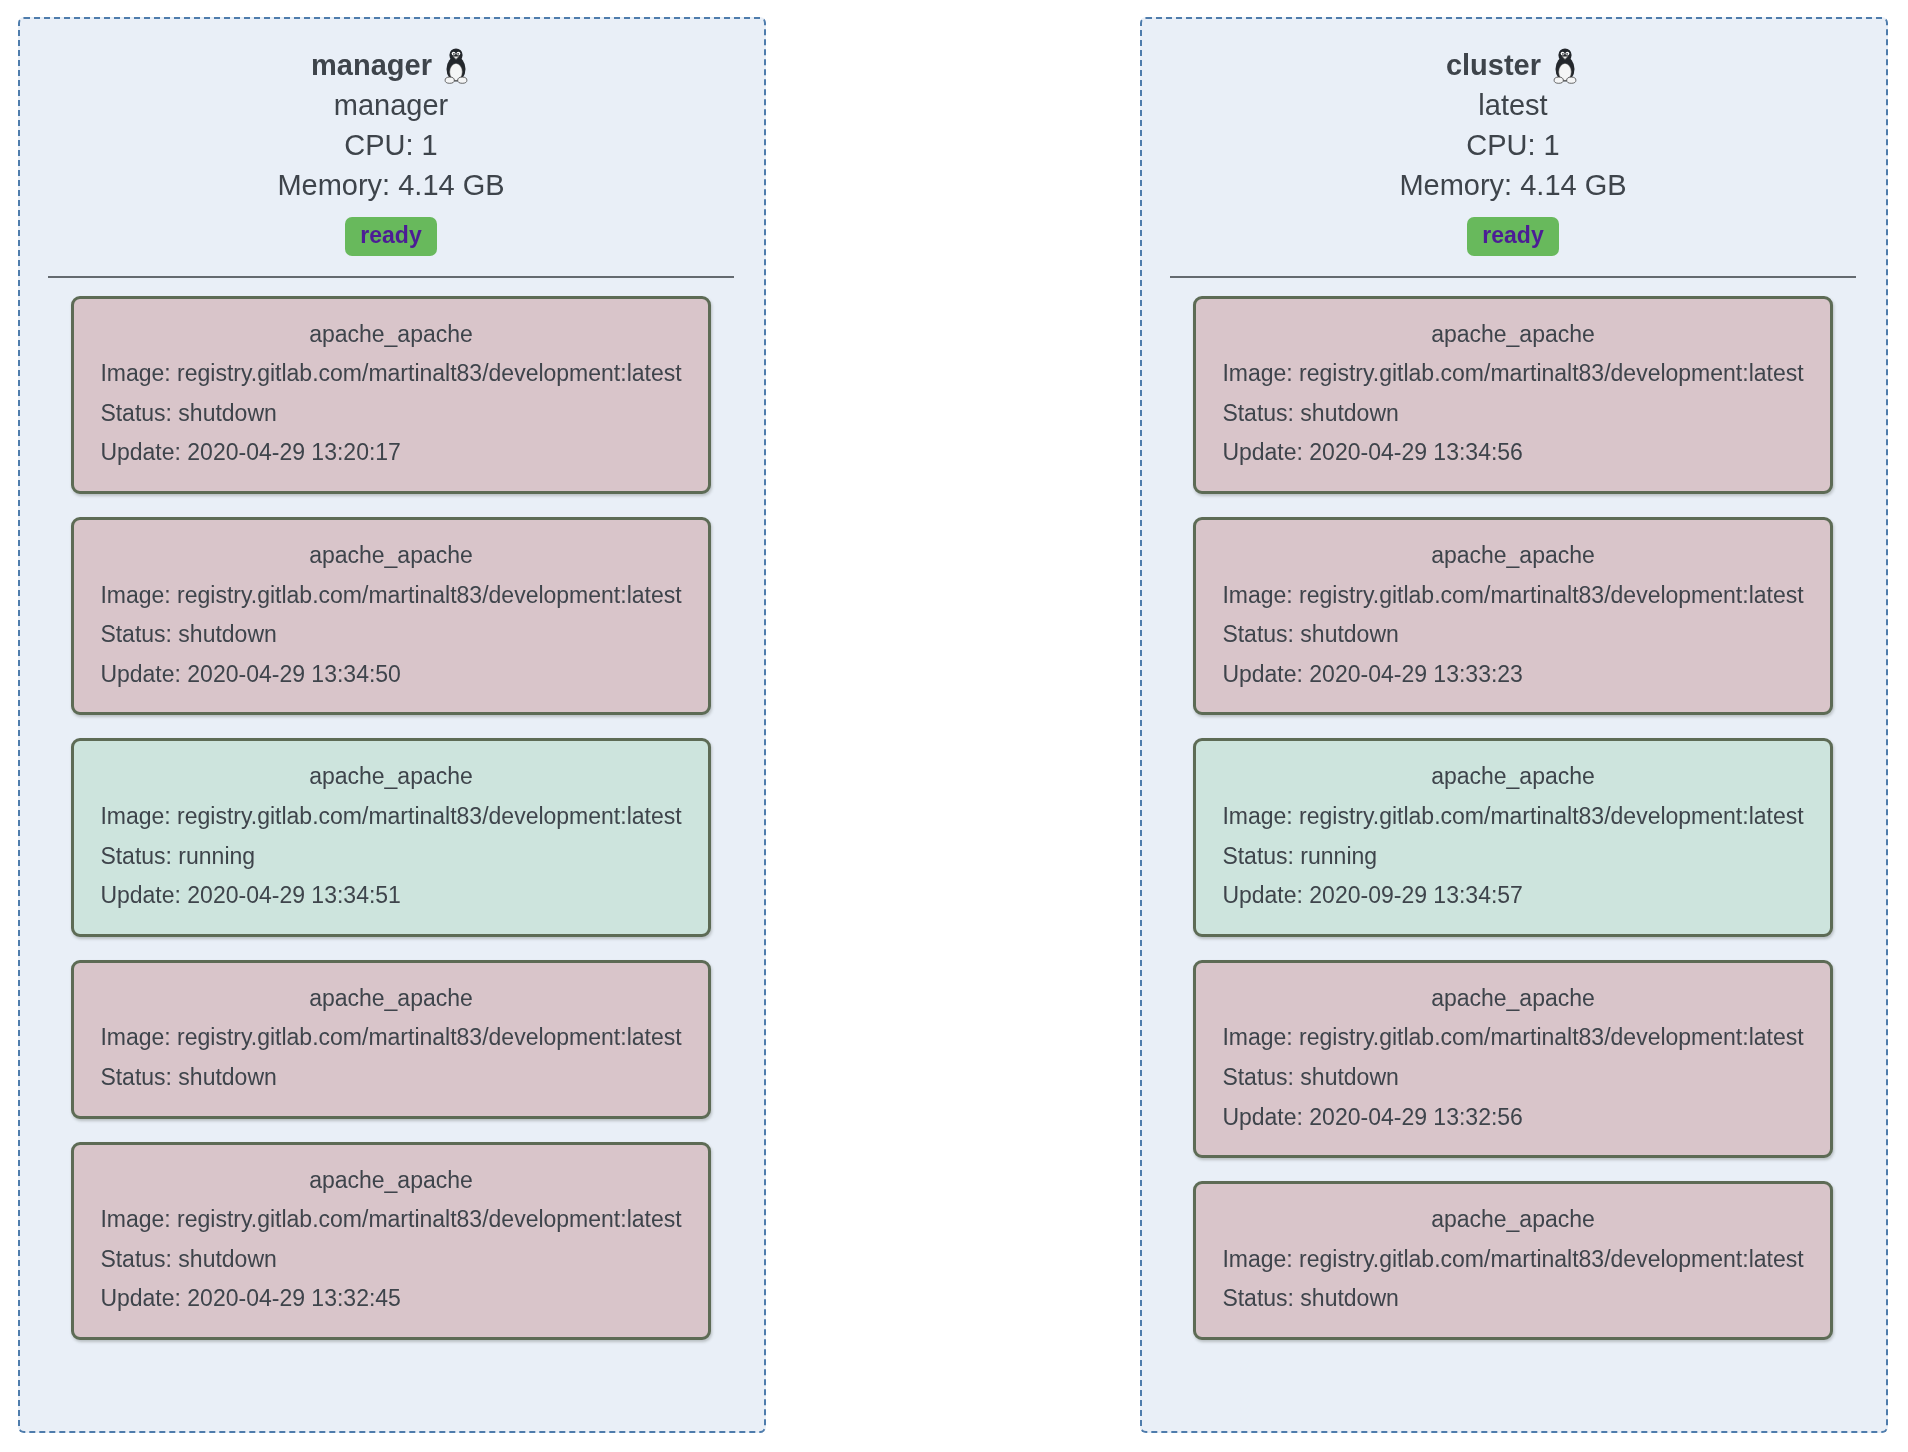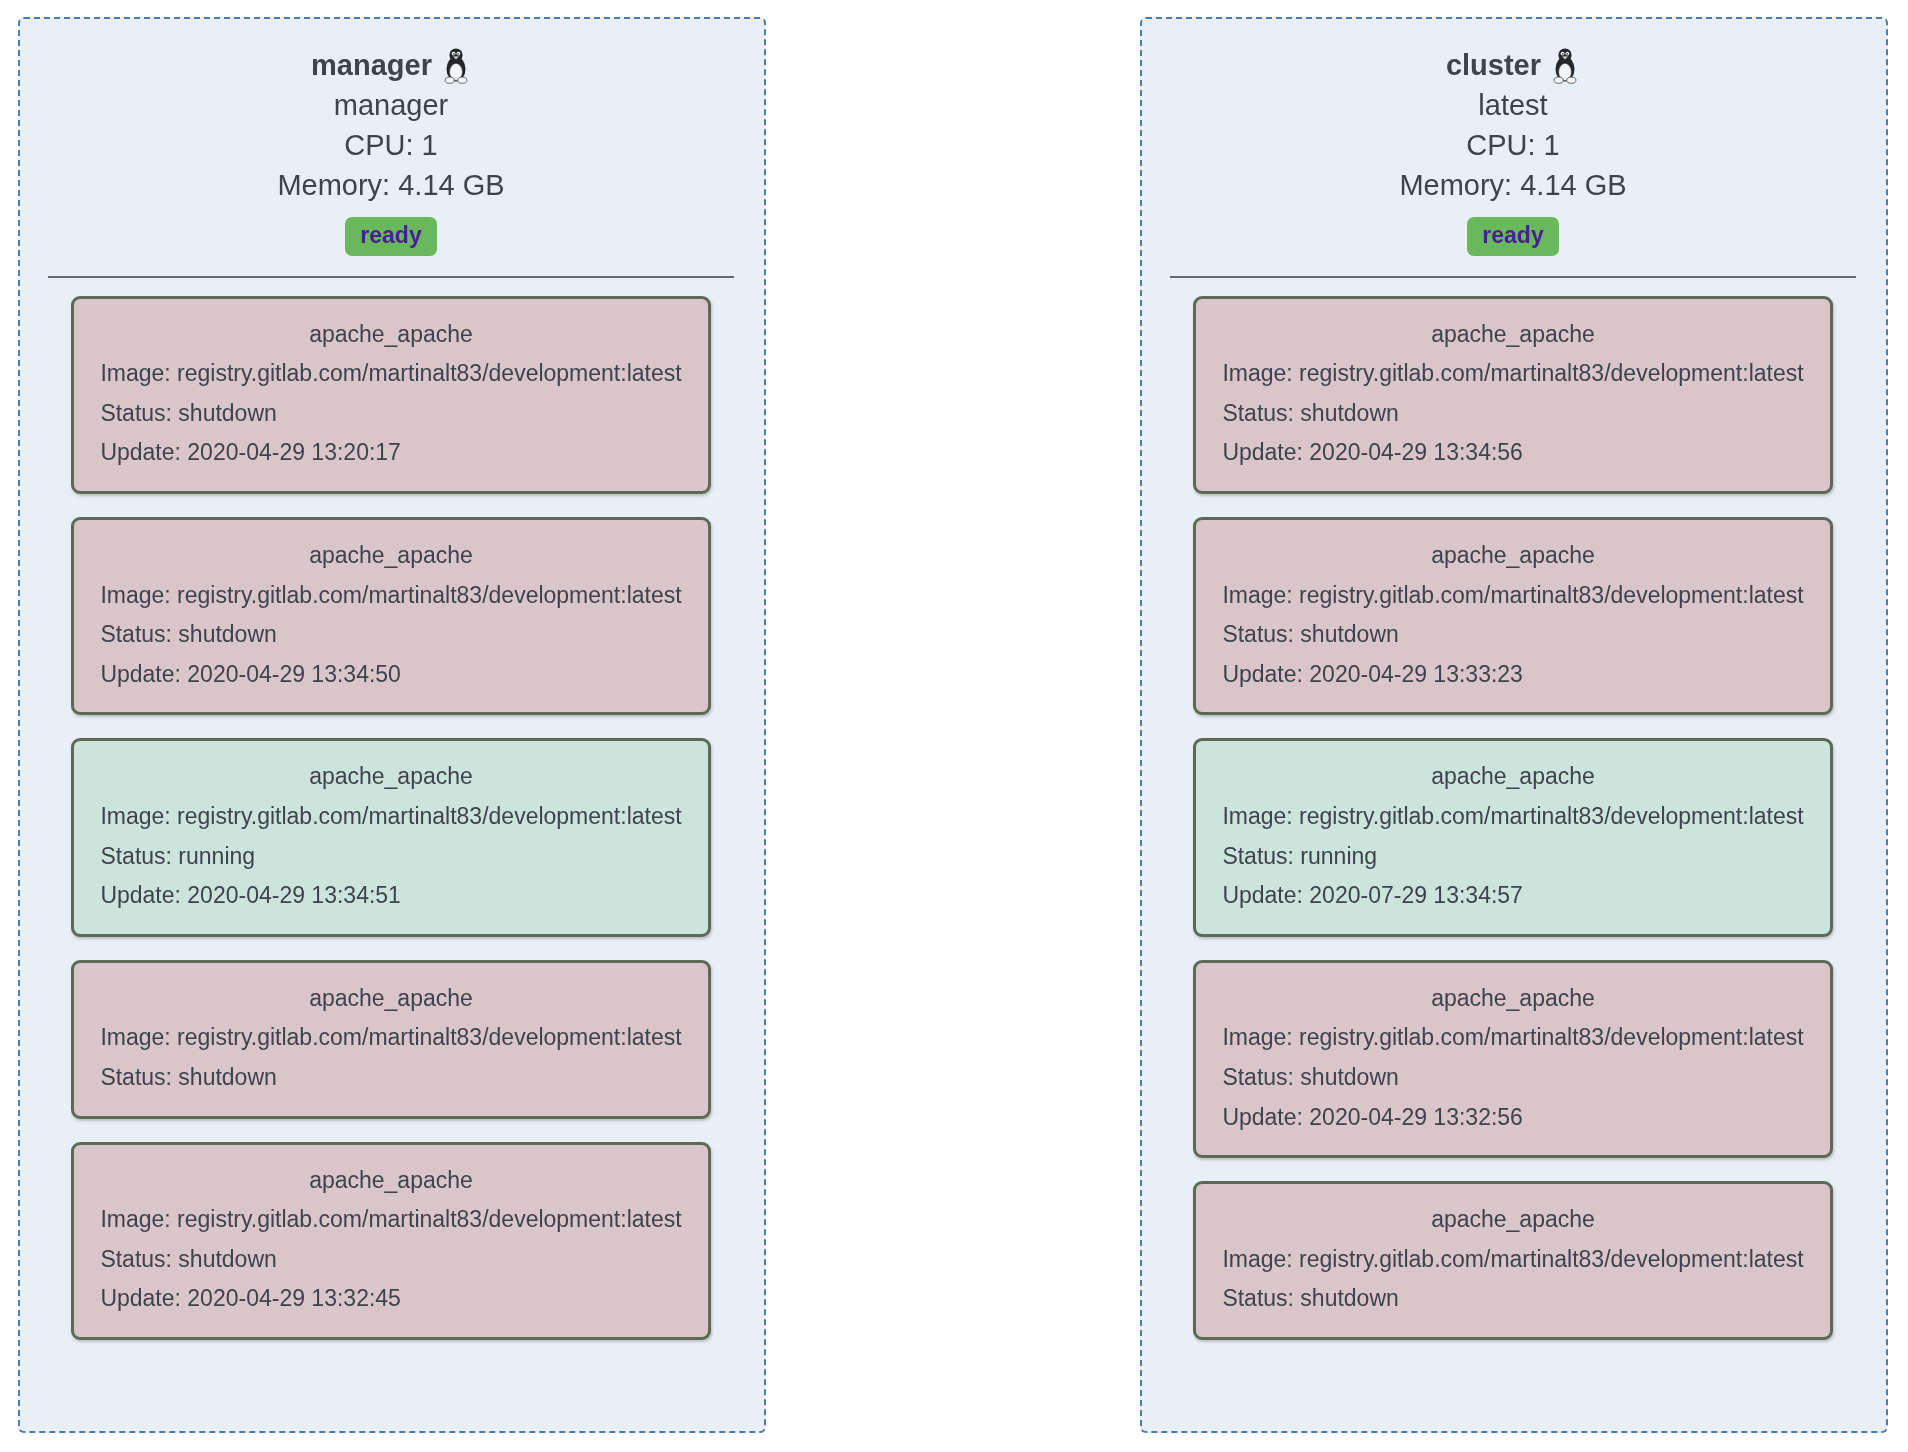--- a/index.html
+++ b/index.html
@@ -197,21 +197,21 @@
         <div class="task-title">apache_apache</div>
         <div class="task-line">Image: registry.gitlab.com/martinalt83/development:latest</div>
         <div class="task-line">Status: shutdown</div>
         <div class="task-line">Update: 2020-04-29 13:33:23</div>
       </div>
 
       <div class="task" data-status="running">
         <div class="task-title">apache_apache</div>
         <div class="task-line">Image: registry.gitlab.com/martinalt83/development:latest</div>
         <div class="task-line">Status: running</div>
-        <div class="task-line">Update: 2020-07-29 13:34:57</div>
+        <div class="task-line">Update: 2020-09-29 13:34:57</div>
       </div>
 
       <div class="task" data-status="shutdown">
         <div class="task-title">apache_apache</div>
         <div class="task-line">Image: registry.gitlab.com/martinalt83/development:latest</div>
         <div class="task-line">Status: shutdown</div>
         <div class="task-line">Update: 2020-04-29 13:32:56</div>
       </div>
 
       <div class="task" data-status="shutdown">

